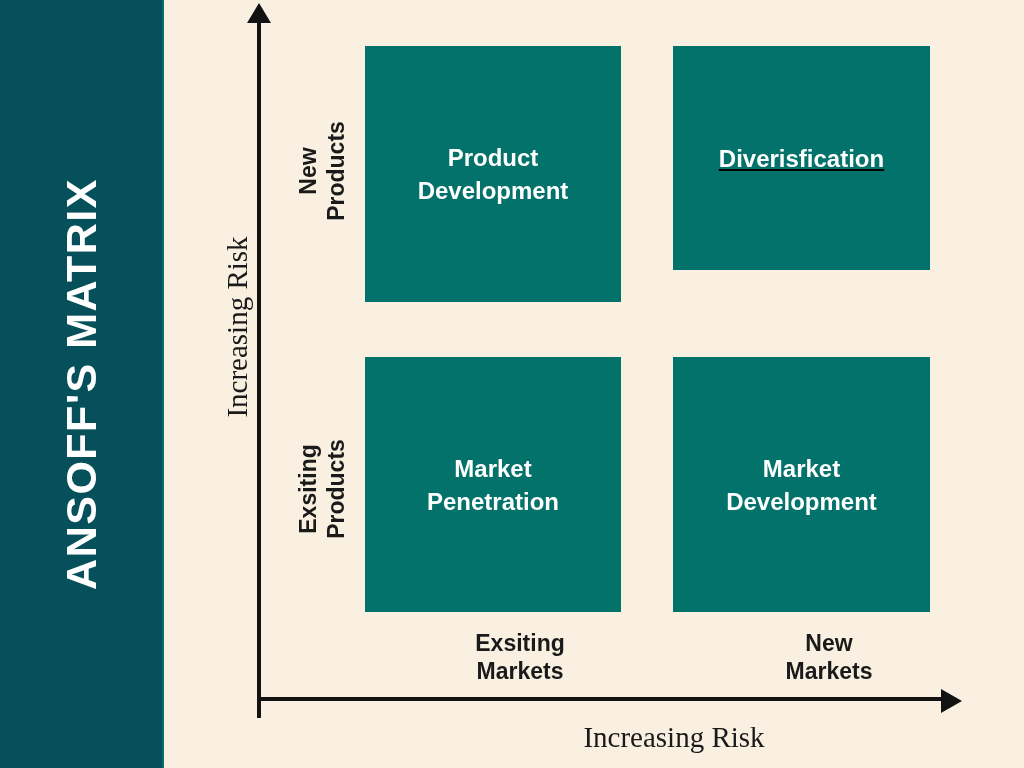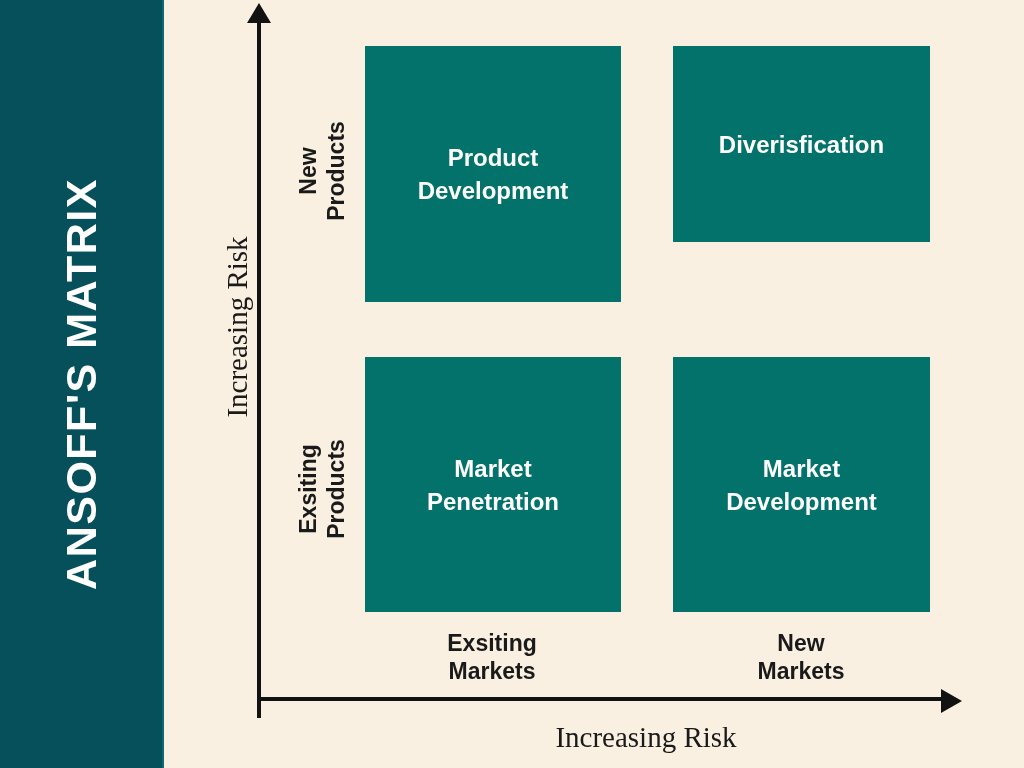--- a/index.html
+++ b/index.html
@@ -62,33 +62,33 @@
     text-align: center;
   }
   .quadrant span {
     color: #FFFFFF;
     font-size: 24px;
     font-weight: 700;
     line-height: 33px;
     white-space: pre-line;
   }
   .q-tl { left: 365px; top: 46px;  width: 256px; height: 256px; align-items: center; }
-  .q-tr { left: 673px; top: 46px;  width: 257px; height: 196px; }
+  .q-tr { left: 673px; top: 46px;  width: 257px; height: 224px; text-decoration: underline; }
   .q-bl { left: 365px; top: 357px; width: 256px; height: 255px; }
   .q-br { left: 673px; top: 357px; width: 257px; height: 255px; }
 
   
   .lbl {
     position: absolute;
     color: #1A1A1A;
     text-align: center;
     white-space: pre-line;
   }
   .rot { transform: translate(-50%, -50%) rotate(-90deg); }
-  .ctr { transform: translate(-50%, -50%); }
+  .ctr { transform: translate(-50%, -50%); margin-left: 28px; }
 
   .cat {
     font-weight: 700;
     font-size: 23px;
     line-height: 28px;
   }
   .risk {
     font-family: "Liberation Serif", serif;
     font-weight: 400;
     font-size: 29px;

